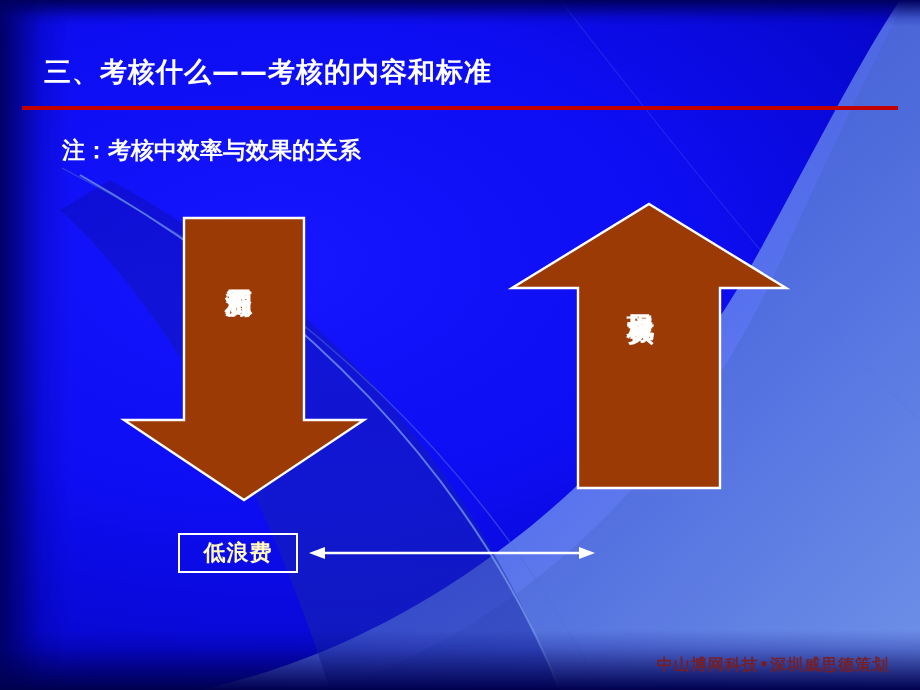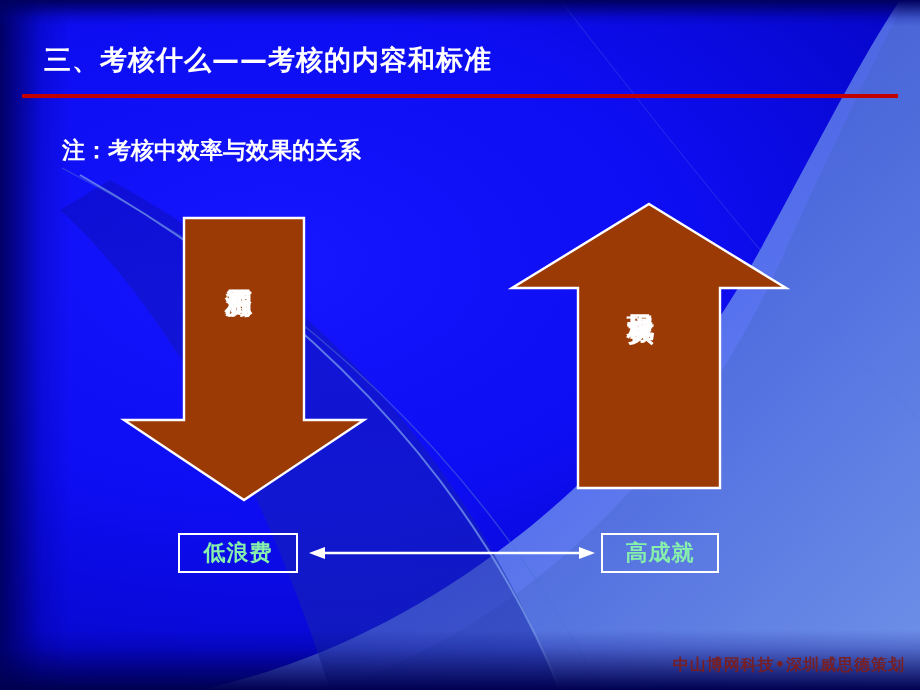--- a/index.html
+++ b/index.html
@@ -40,21 +40,21 @@
   }
   
   .swoosh {
     position: absolute;
     inset: 0;
     pointer-events: none;
   }
   
   .title-wrap {
     position: absolute;
-    left: 0; top: 26px;
+    left: 0; top: 38px;
     width: 920px;
     height: 75px;
   }
   .title-text {
     position: absolute;
     left: 44px;
     top: 16px;
     font-size: 27px;
     font-weight: bold;
     color: #ffffff;
@@ -94,32 +94,32 @@
     line-height: 1.02;
     letter-spacing: 0px;
     writing-mode: vertical-rl;
     text-orientation: upright;
     white-space: nowrap;
   }
   
   .box {
     position: absolute;
     border: 2px solid #ffffff;
-    color: #86efac;
+    color: #fef9c3;
     font-weight: bold;
     font-size: 22px;
     display: flex;
     align-items: center;
     justify-content: center;
     box-sizing: border-box;
     letter-spacing: 1px;
   }
   .footer {
     position: absolute;
-    right: 15px;
+    right: 31px;
     bottom: 14px;
     color: #7a1d1d;
     font-size: 16px;
     font-weight: bold;
     letter-spacing: 1px;
     white-space: nowrap;
     opacity: 0.95;
   }
 </style>
 </head>
@@ -174,21 +174,20 @@
   </svg>
   <div class="arrow-label" style="left:225px; top:268px;">资源利用</div>
 
   <svg class="arrow-shape" style="left:508px; top:200px;" width="282" height="292" viewBox="0 0 282 292">
     <polygon points="141,4 278,88 212,88 212,288 70,288 70,88 4,88" fill="#9c3a06" stroke="#ffffff" stroke-width="2.4"></polygon>
   </svg>
   <div class="arrow-label" style="left:627px; top:294px;">目标实现</div>
 
   <div class="box" style="left:178px; top:533px; width:120px; height:40px;">低浪费</div>
 
-  <div class="box" style="left:601px; top:533px; width:118px; height:40px;">高成就</div>
 
   <svg style="position:absolute; left:305px; top:538px;" width="294" height="30" viewBox="0 0 294 30">
     <line x1="16" y1="15" x2="278" y2="15" stroke="#ffffff" stroke-width="2.4"></line>
     <polygon points="4,15 20,9 20,21" fill="#ffffff"></polygon>
     <polygon points="290,15 274,9 274,21" fill="#ffffff"></polygon>
   </svg>
 
   <div class="footer">中山博网科技•深圳威思德策划</div>
 
 </div>

